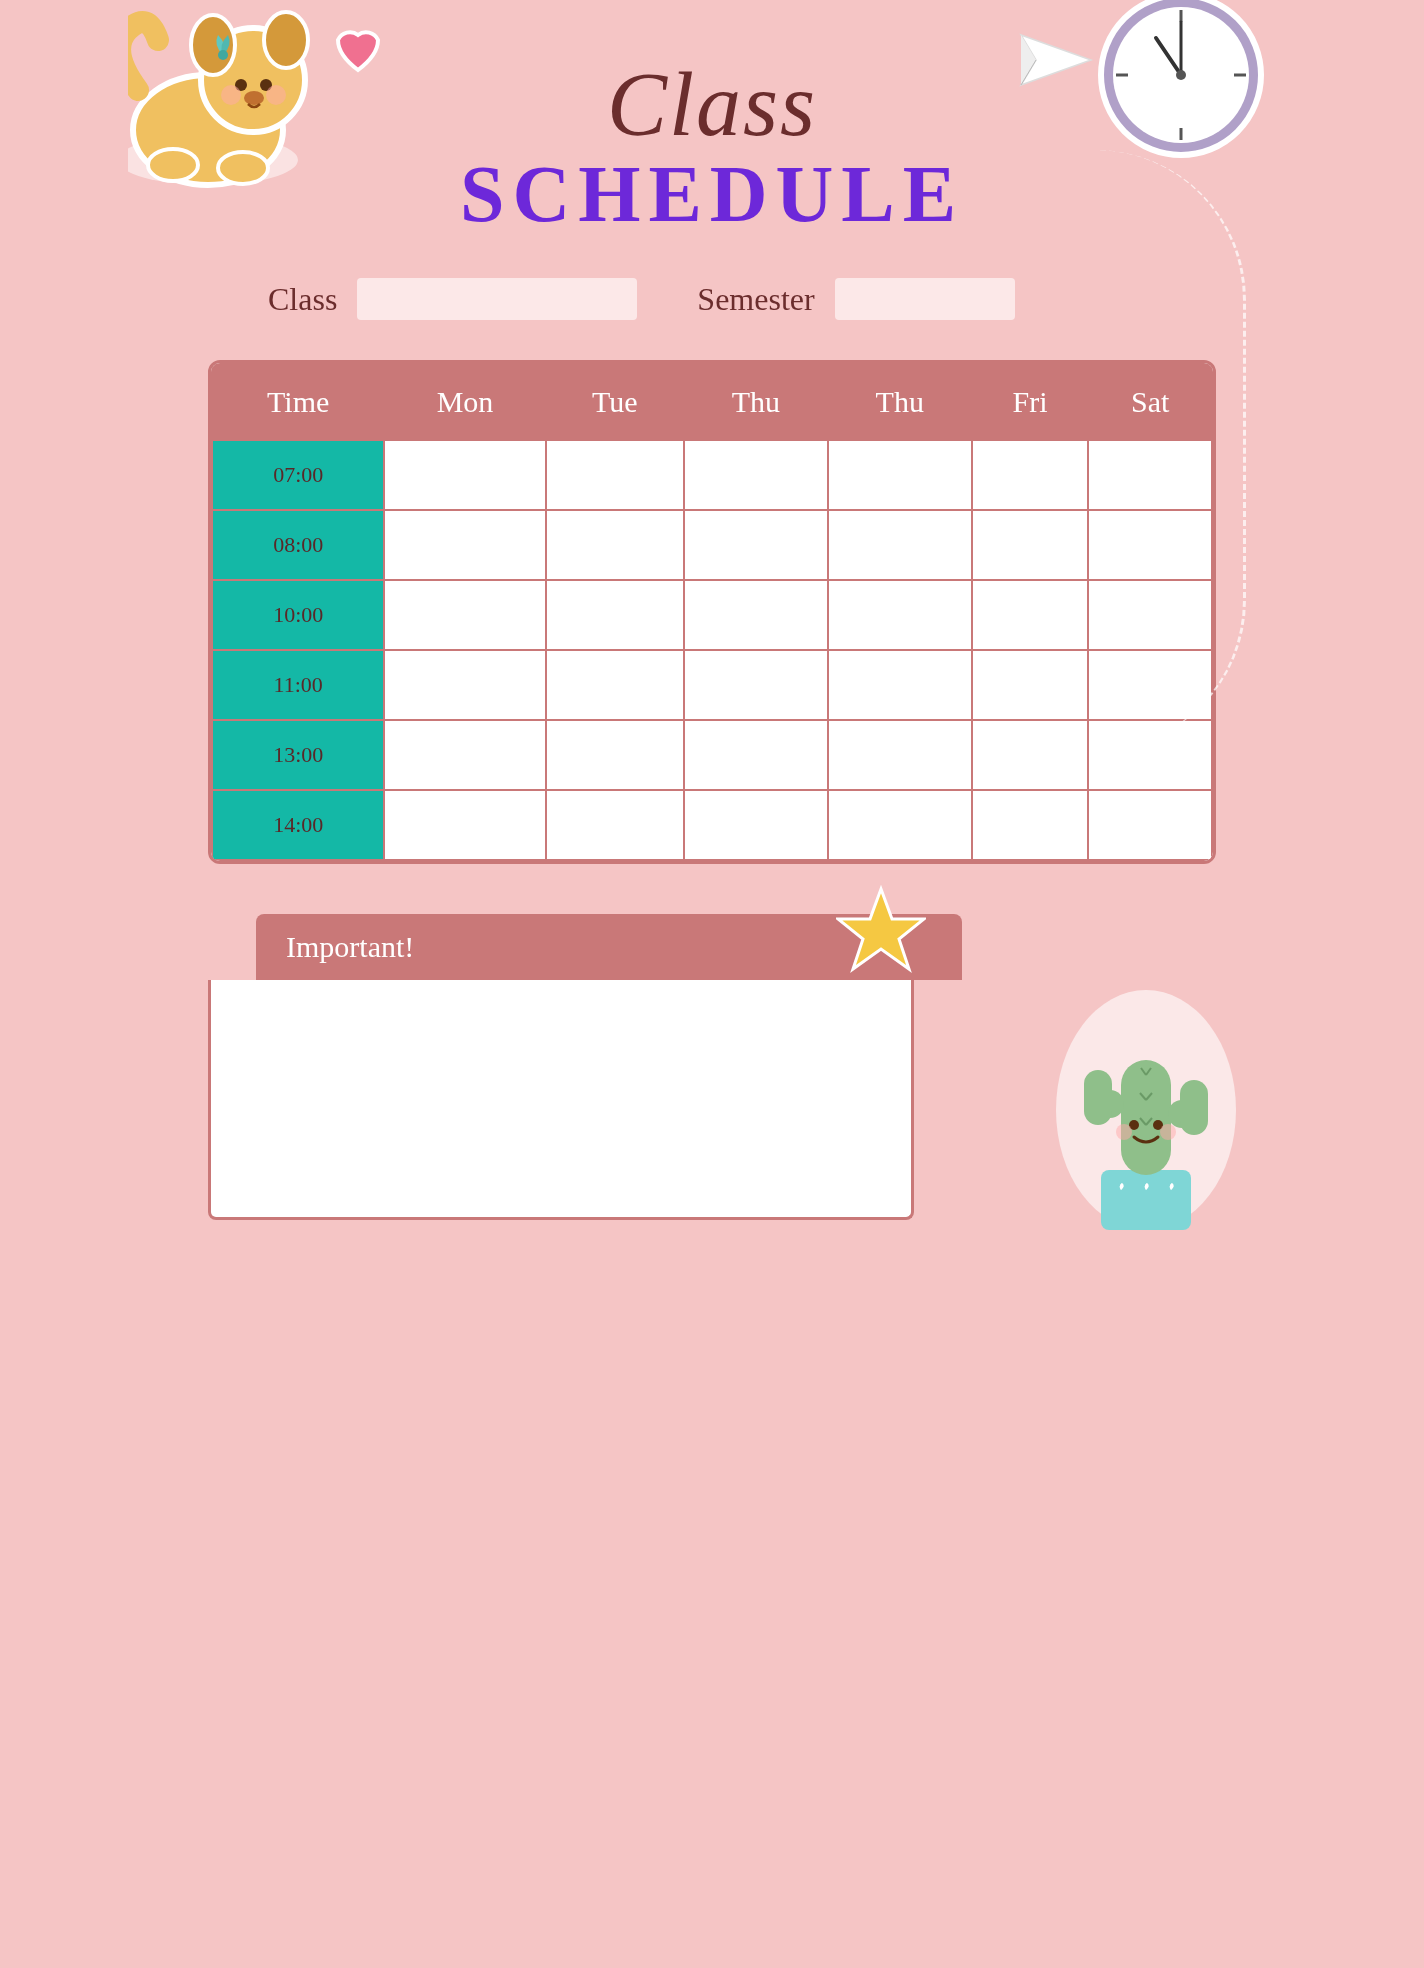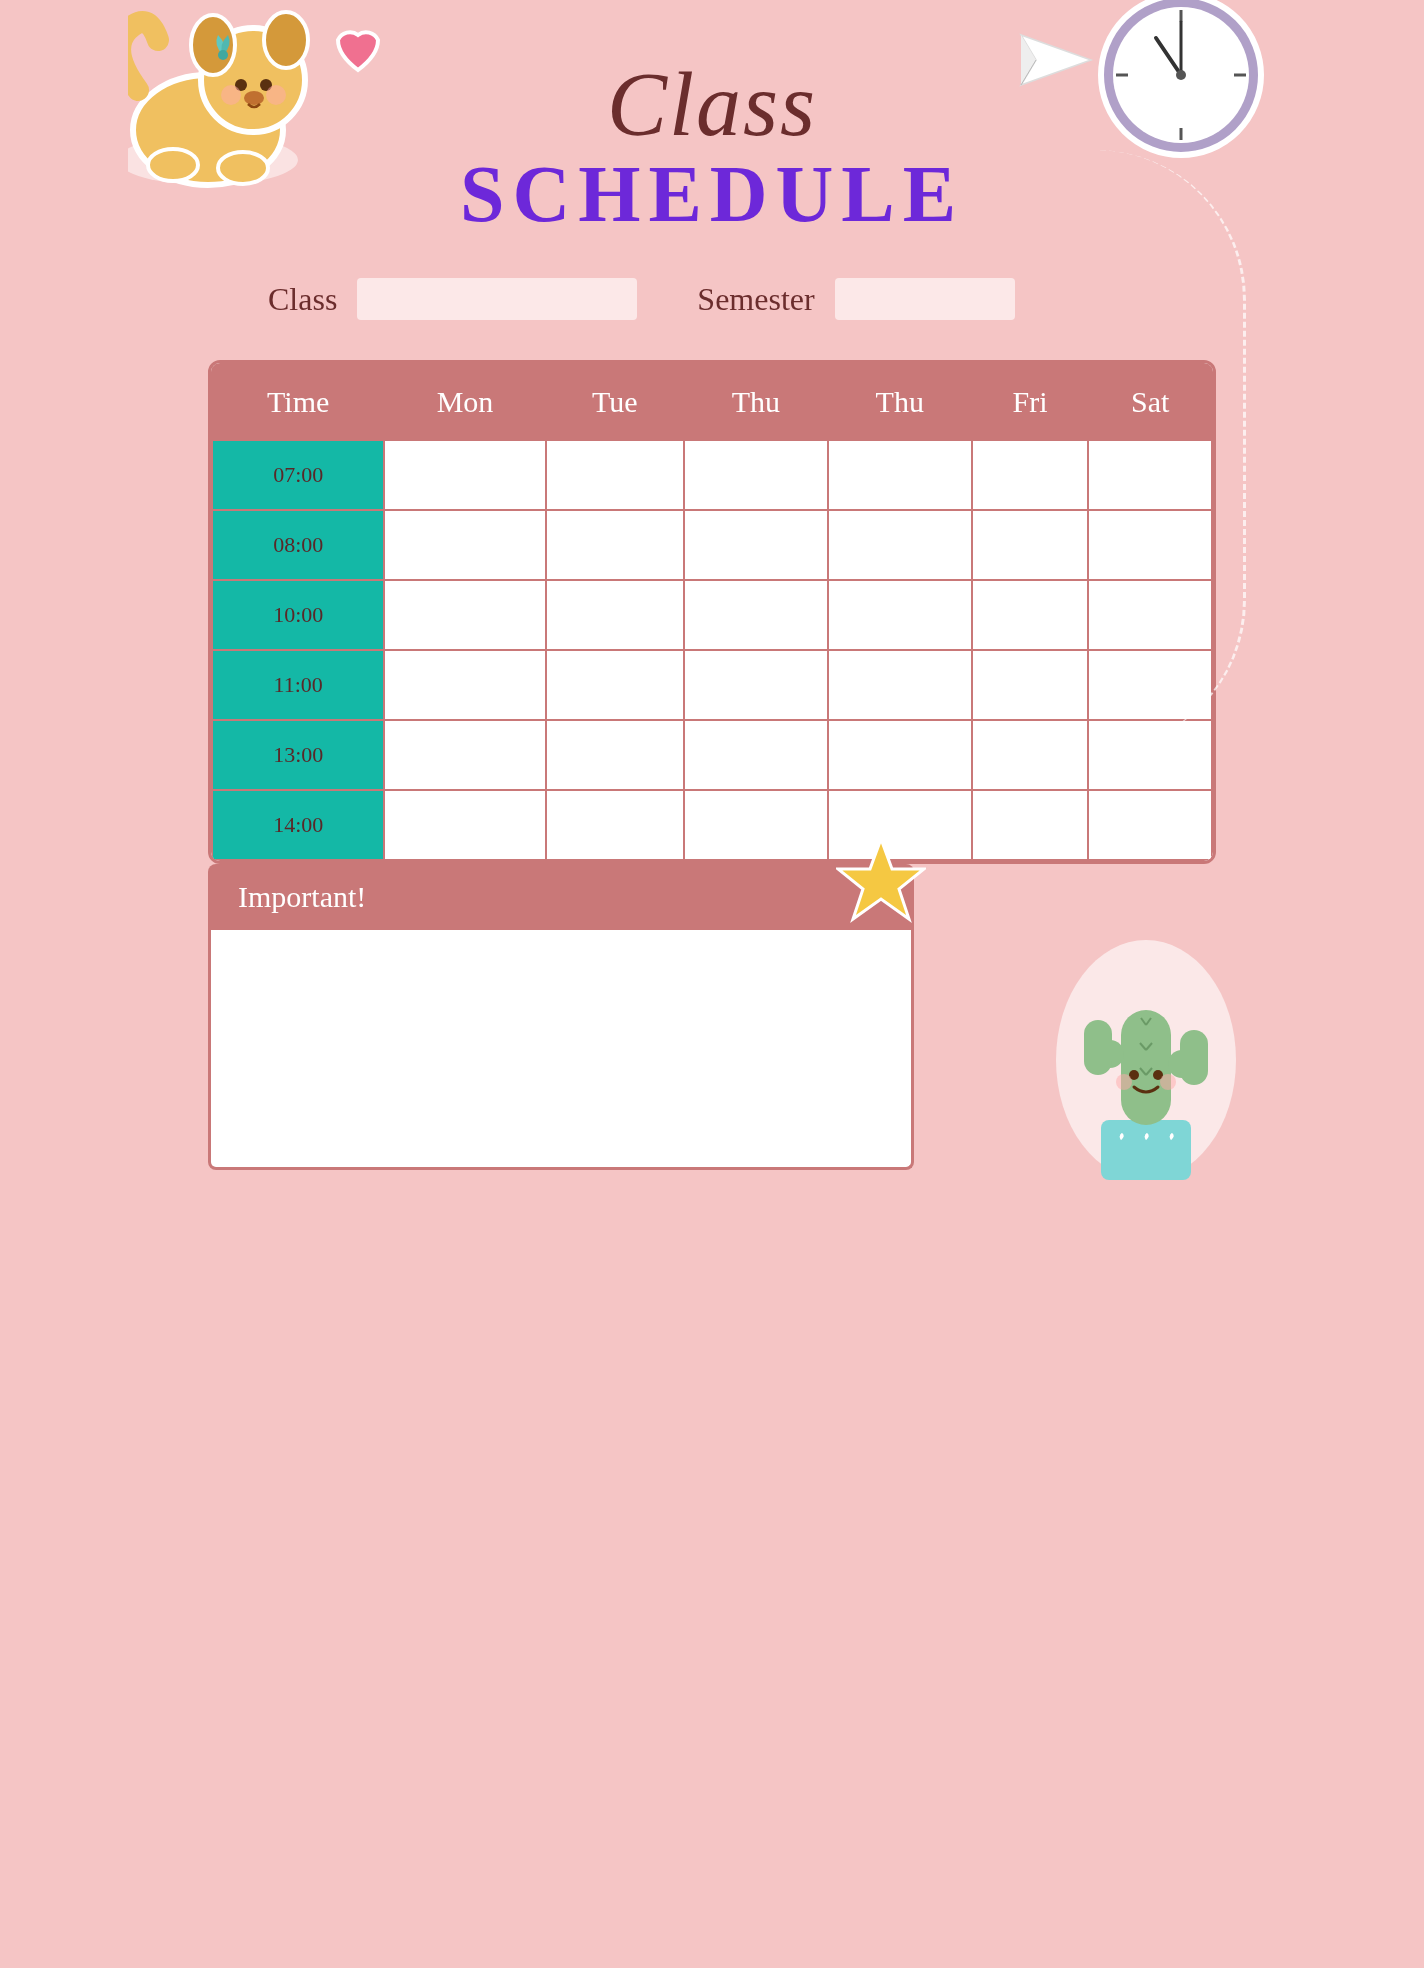--- a/index.html
+++ b/index.html
@@ -122,20 +122,21 @@
       border: none;
       border-radius: 4px;
     }
 
     
     .schedule-container {
       background: white;
       border-radius: 12px;
       overflow: hidden;
       border: 3px solid #c97878;
+      margin-bottom: 50px;
     }
 
     .schedule-table {
       width: 100%;
       border-collapse: collapse;
     }
 
     .schedule-table th {
       background: #c97878;
       color: white;
@@ -175,20 +176,21 @@
 
     .important-header {
       background: #c97878;
       color: white;
       font-size: 30px;
       font-family: Georgia, serif;
       font-weight: normal;
       padding: 16px 30px;
       border-radius: 8px 8px 0 0;
       width: 70%;
+      margin-left: 48px;
     }
 
     .important-body {
       background: white;
       min-height: 240px;
       border: 3px solid #c97878;
       border-top: none;
       border-radius: 0 0 8px 8px;
       width: 70%;
     }

